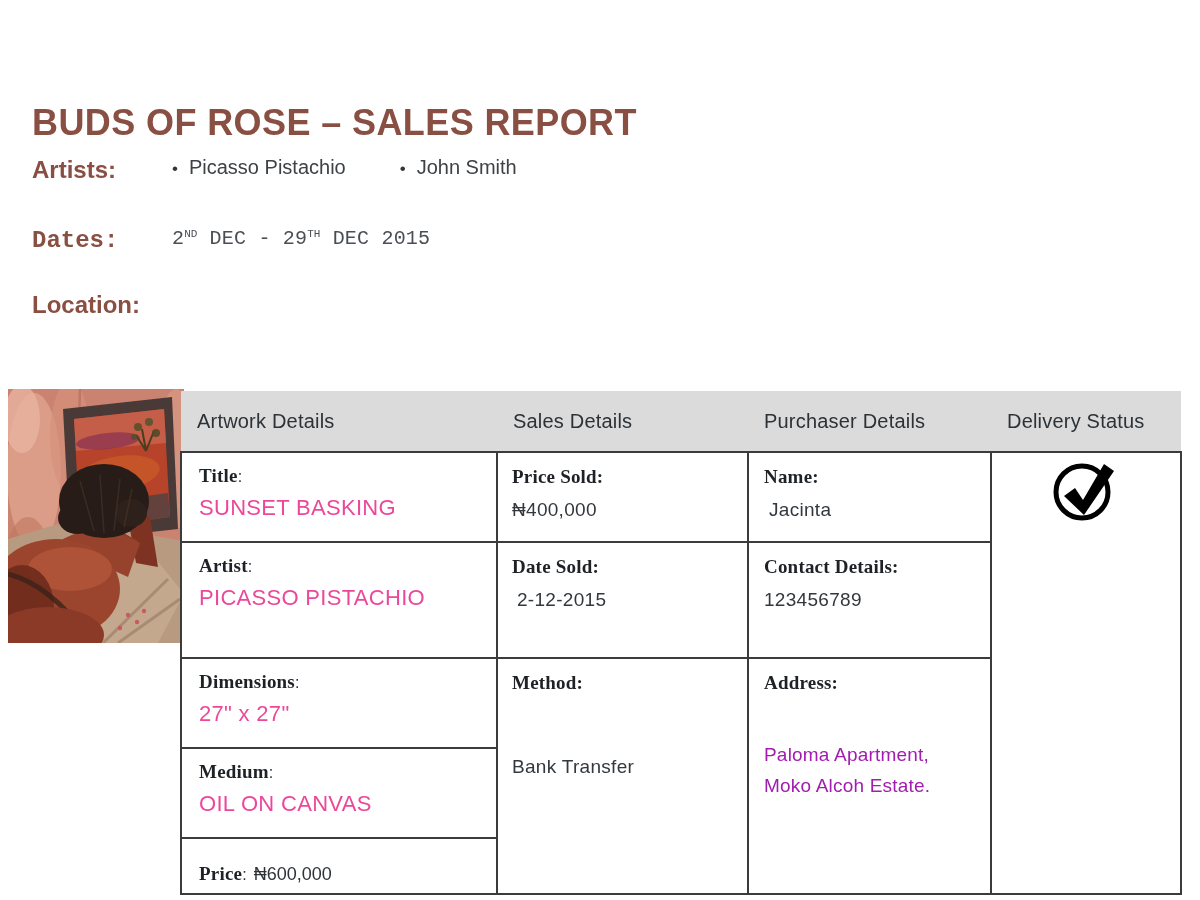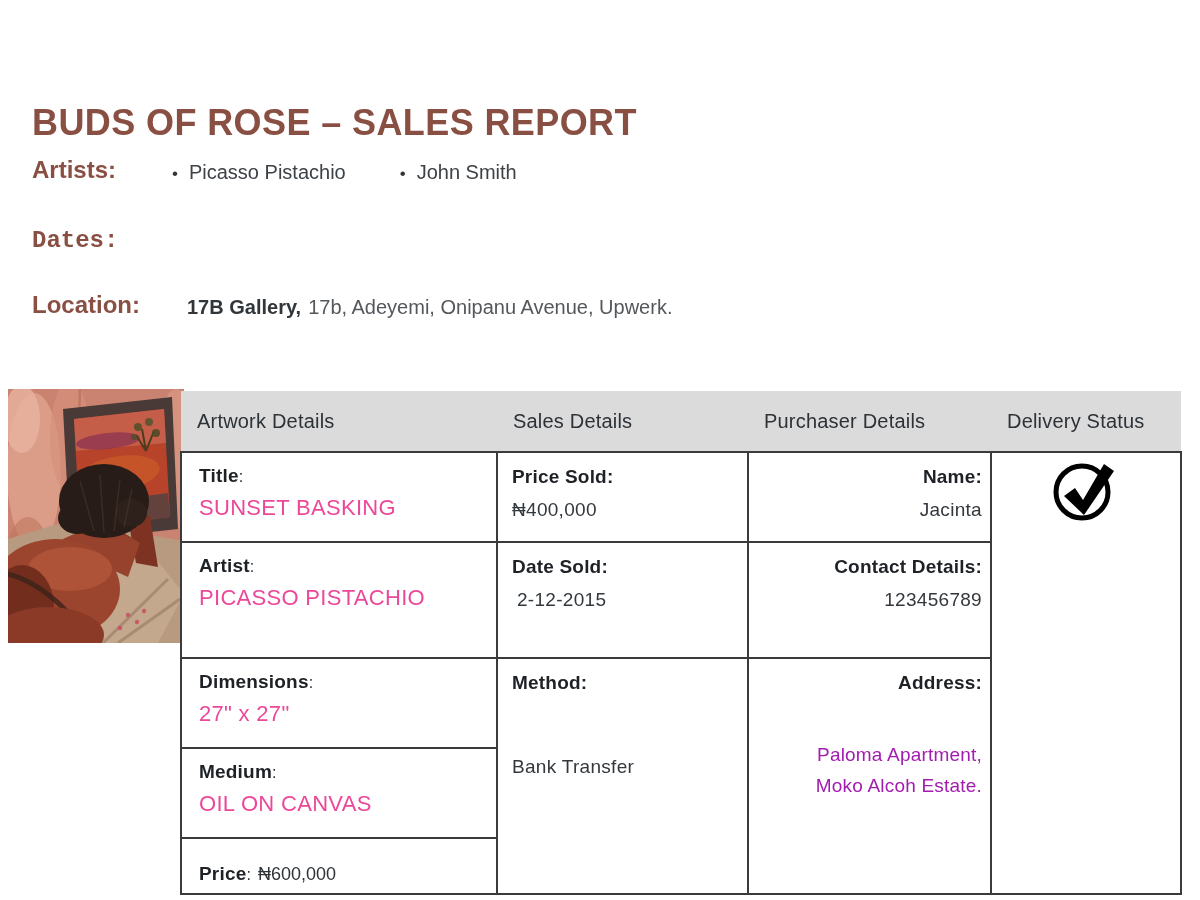--- a/index.html
+++ b/index.html
@@ -6,21 +6,21 @@
   body{
     width:1200px;height:900px;background:#ffffff;position:relative;overflow:hidden;
     font-family:"Liberation Sans", sans-serif;
   }
   .abs{position:absolute;}
 
   
   .page-title{
     left:32px;top:102px;font-size:36px;font-weight:700;color:#8a4f43;letter-spacing:.4px;
   }
-  .meta-row{left:32px;display:flex;align-items:flex-end;}
+  .meta-row{left:32px;display:flex;align-items:flex-start;}
   .meta-label{width:140px;flex:none;font-size:24px;font-weight:700;color:#8a4f43;}
   .row-artists{top:156px;}
   .artist-items{display:flex;gap:54px;font-size:20px;color:#3d4247;}
   .artist-item{display:flex;align-items:baseline;}
   .bullet{margin-right:11px;font-size:17px;color:#30363c;}
   .row-dates{top:227px;font-family:Liberation Mono, monospace;}
   .dates-value{font-size:20px;color:#4a4f54;letter-spacing:.2px;}
   .sup{font-size:11px;vertical-align:7px;letter-spacing:0;}
   .row-location{top:291px;gap:8px;}
   .location-value{font-size:20px;color:#53585d;padding-left:7px;}
@@ -35,23 +35,23 @@
   }
   table.report th{
     background:#dbdbdb;border:none;font-weight:400;font-size:20px;color:#2d3237;
     text-align:left;height:60px;padding:0 0 0 16px;letter-spacing:.2px;
   }
   table.report td{
     border:2px solid #3b3b3b;vertical-align:top;background:#fff;overflow:hidden;
   }
   td.aw{padding:12px 8px 0 17px;}
   td.sales{padding:13px 8px 0 14px;}
-  td.purch{padding:13px 8px 0 15px;text-align:right;}
+  td.purch{padding:13px 8px 0 15px;}
   td.delivery{vertical-align:middle;text-align:center;}
-  .cell-label{font-size:19px;font-weight:700;color:#1e2226;letter-spacing:.2px;}
+  .cell-label{font-size:19px;font-weight:700;color:#1e2226;letter-spacing:.2px;font-family:Liberation Serif, serif;}
   .colon{font-weight:400;color:#2b3035;}
   .cell-value{font-size:22px;color:#ec4899;margin-top:8px;letter-spacing:.3px;}
   .big-value{font-size:19px;margin-top:11px;color:#33383d;}
   .inline-value{font-size:18px;color:#2e3338;margin-left:7px;}
   .method-value{margin-top:62px;}
   .name-indent{margin-left:5px;}
   .address-lines{margin-top:46px;line-height:1.62;font-size:19px;color:#a21caf;letter-spacing:.2px;}
 </style>
 </head>
 <body>
@@ -67,25 +67,25 @@
     </div>
     <div class="artist-item">
       <span class="bullet">•</span>
       <span>John Smith</span>
     </div>
   </div>
 </div>
 
 <div class="abs meta-row row-dates">
   <div class="meta-label">Dates:</div>
+  <div class="dates-value"><span>2</span><span class="sup">ND</span><span> DEC - 29</span><span class="sup">TH</span><span> DEC 2015</span></div>
 </div>
 
 <div class="abs meta-row row-location">
   <div class="meta-label">Location:</div>
-  <div class="location-value"><span class="venue">17B Gallery,</span><span>17b, Adeyemi, Onipanu Avenue, Upwerk.</span></div>
 </div>
 
 <svg class="abs painting" width="176" height="254" viewBox="0 0 176 254" preserveAspectRatio="none">
 
   <rect width="176" height="254" fill="#cb8371"></rect>
   <ellipse cx="26" cy="82" rx="27" ry="78" fill="#dfa28c" opacity="0.85"></ellipse>
   <ellipse cx="62" cy="48" rx="20" ry="56" fill="#d4907c" opacity="0.7"></ellipse>
   <ellipse cx="14" cy="30" rx="18" ry="34" fill="#e7b4a0" opacity="0.8"></ellipse>
   <ellipse cx="20" cy="180" rx="24" ry="52" fill="#c0765f" opacity="0.6"></ellipse>
   <ellipse cx="168" cy="70" rx="20" ry="70" fill="#d79a86" opacity="0.7"></ellipse>

